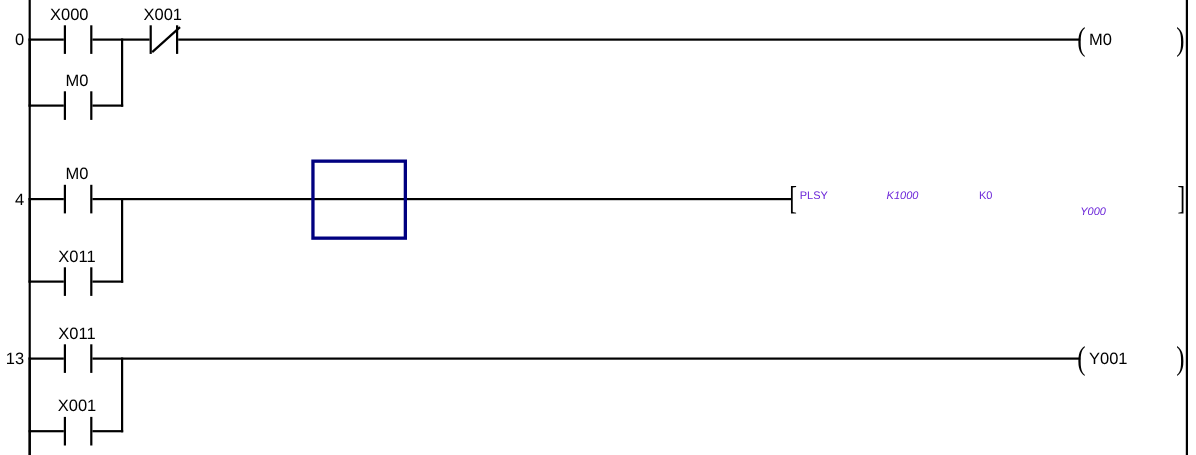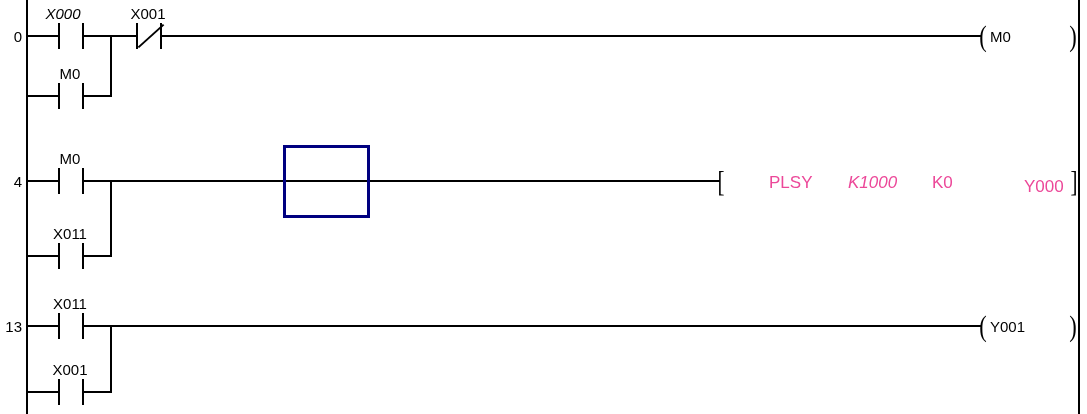--- a/index.html
+++ b/index.html
@@ -112,25 +112,24 @@
   .brk {
     position: absolute;
     font-size: 30px;
     line-height: 28px;
     color: #000000;
     font-family: "Liberation Serif", serif;
     transform: scaleX(0.7);
   }
   .instr-token {
     position: absolute;
-    font-size: 17px;
-    color: #ec4899;
+    font-size: 10px;
+    color: #6d28d9;
     white-space: nowrap;
     line-height: 1;
-    margin-left: 42px;
   }
 
   
   .cursor-box {
     position: absolute;
     border: 3px solid #000080;
     box-sizing: border-box;
     background: transparent;
   }
 </style>
@@ -141,21 +140,21 @@
 
   <div class="rail rail-left"></div>
   <div class="rail rail-right"></div>
 
   <div class="step-num" style="left:0px; top:29px; width:22px;">0</div>
 
   <div class="wire-h" style="left:26px;  top:35px; width:32px;"></div>
   <div class="wire-h" style="left:84px;  top:35px; width:52px;"></div>
   <div class="wire-h" style="left:162px; top:35px; width:820px;"></div>
 
-  <div class="dev-label" style="left:41px; top:6px; width:44px;font-style:italic;">X000</div>
+  <div class="dev-label" style="left:41px; top:6px; width:44px;">X000</div>
   <div class="contact" style="left:58px; top:23px;">
     <div class="bar bar-l"></div>
     <div class="bar bar-r"></div>
   </div>
 
   <div class="dev-label" style="left:126px; top:6px; width:44px;">X001</div>
   <div class="contact" style="left:136px; top:23px;">
     <div class="bar bar-l"></div>
     <div class="bar bar-r"></div>
     <div class="slash"></div>
@@ -199,21 +198,21 @@
   <div class="dev-label" style="left:44px; top:226px; width:52px;">X011</div>
   <div class="contact" style="left:58px; top:243px;">
     <div class="bar bar-l"></div>
     <div class="bar bar-r"></div>
   </div>
 
   <div class="brk" style="left:716px; top:167px;">[</div>
   <div class="instr-token" style="left:727px; top:174px;">PLSY</div>
   <div class="instr-token" style="left:806px; top:174px;font-style:italic;">K1000</div>
   <div class="instr-token" style="left:890px; top:174px;">K0</div>
-  <div class="instr-token" style="left:982px; top:178px;">Y000</div>
+  <div class="instr-token" style="left:982px; top:188px;font-style:italic;">Y000</div>
   <div class="brk" style="left:1069px; top:167px;">]</div>
 
   <div class="cursor-box" style="left:283px; top:145px; width:87px; height:73px;"></div>
 
   <div class="step-num" style="left:0px; top:319px; width:22px;">13</div>
 
   <div class="wire-h" style="left:26px; top:325px; width:32px;"></div>
   <div class="wire-h" style="left:84px; top:325px; width:898px;"></div>
 
   <div class="dev-label" style="left:44px; top:296px; width:52px;">X011</div>

